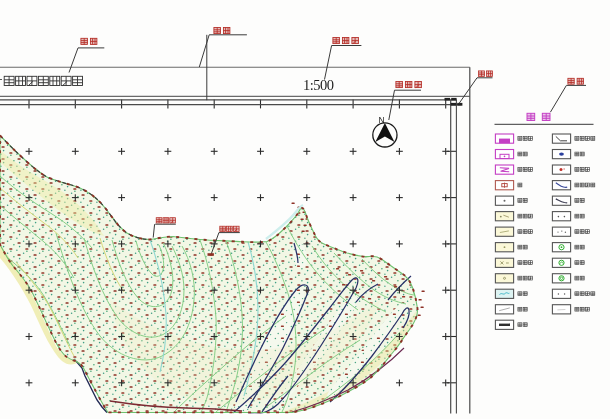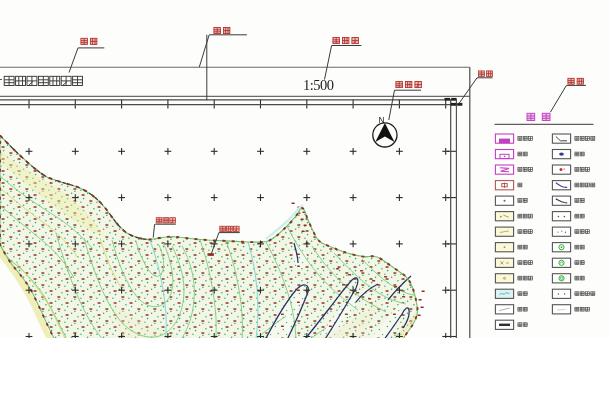--- a/index.html
+++ b/index.html
@@ -1,12 +1,12 @@
 <!DOCTYPE html>
-<html><head><meta charset="utf-8"><style>html,body{margin:0;padding:0;background:#ffffff}#c{position:relative;width:610px;height:338px;overflow:hidden;background:#fdfdfc;font-family:"Liberation Sans",sans-serif}</style></head><body>
+<html><head><meta charset="utf-8"><style>html,body{margin:0;padding:0;background:#ffffff}#c{position:relative;width:610px;height:419px;overflow:hidden;background:#fdfdfc;font-family:"Liberation Sans",sans-serif}</style></head><body>
 <div id="c"><svg width="610" height="419" viewBox="0 0 610 419">
       <defs>
         <pattern id="veg" width="16" height="12" patternUnits="userSpaceOnUse">
           <rect width="16" height="12" fill="#f2f7e5"></rect>
           <rect x="1.5" y="2.2" width="3.1" height="1.6" rx="0.5" fill="#8d3126"></rect>
           <rect x="9.3" y="8.2" width="3.1" height="1.6" rx="0.5" fill="#96382a"></rect>
           <circle cx="7.6" cy="1.3" r="0.78" fill="#3f9e85"></circle>
           <circle cx="13.9" cy="4.8" r="0.78" fill="#44a374"></circle>
           <circle cx="3.6" cy="6.6" r="0.78" fill="#3f9e85"></circle>
           <circle cx="10.9" cy="11.2" r="0.78" fill="#44a374"></circle>

